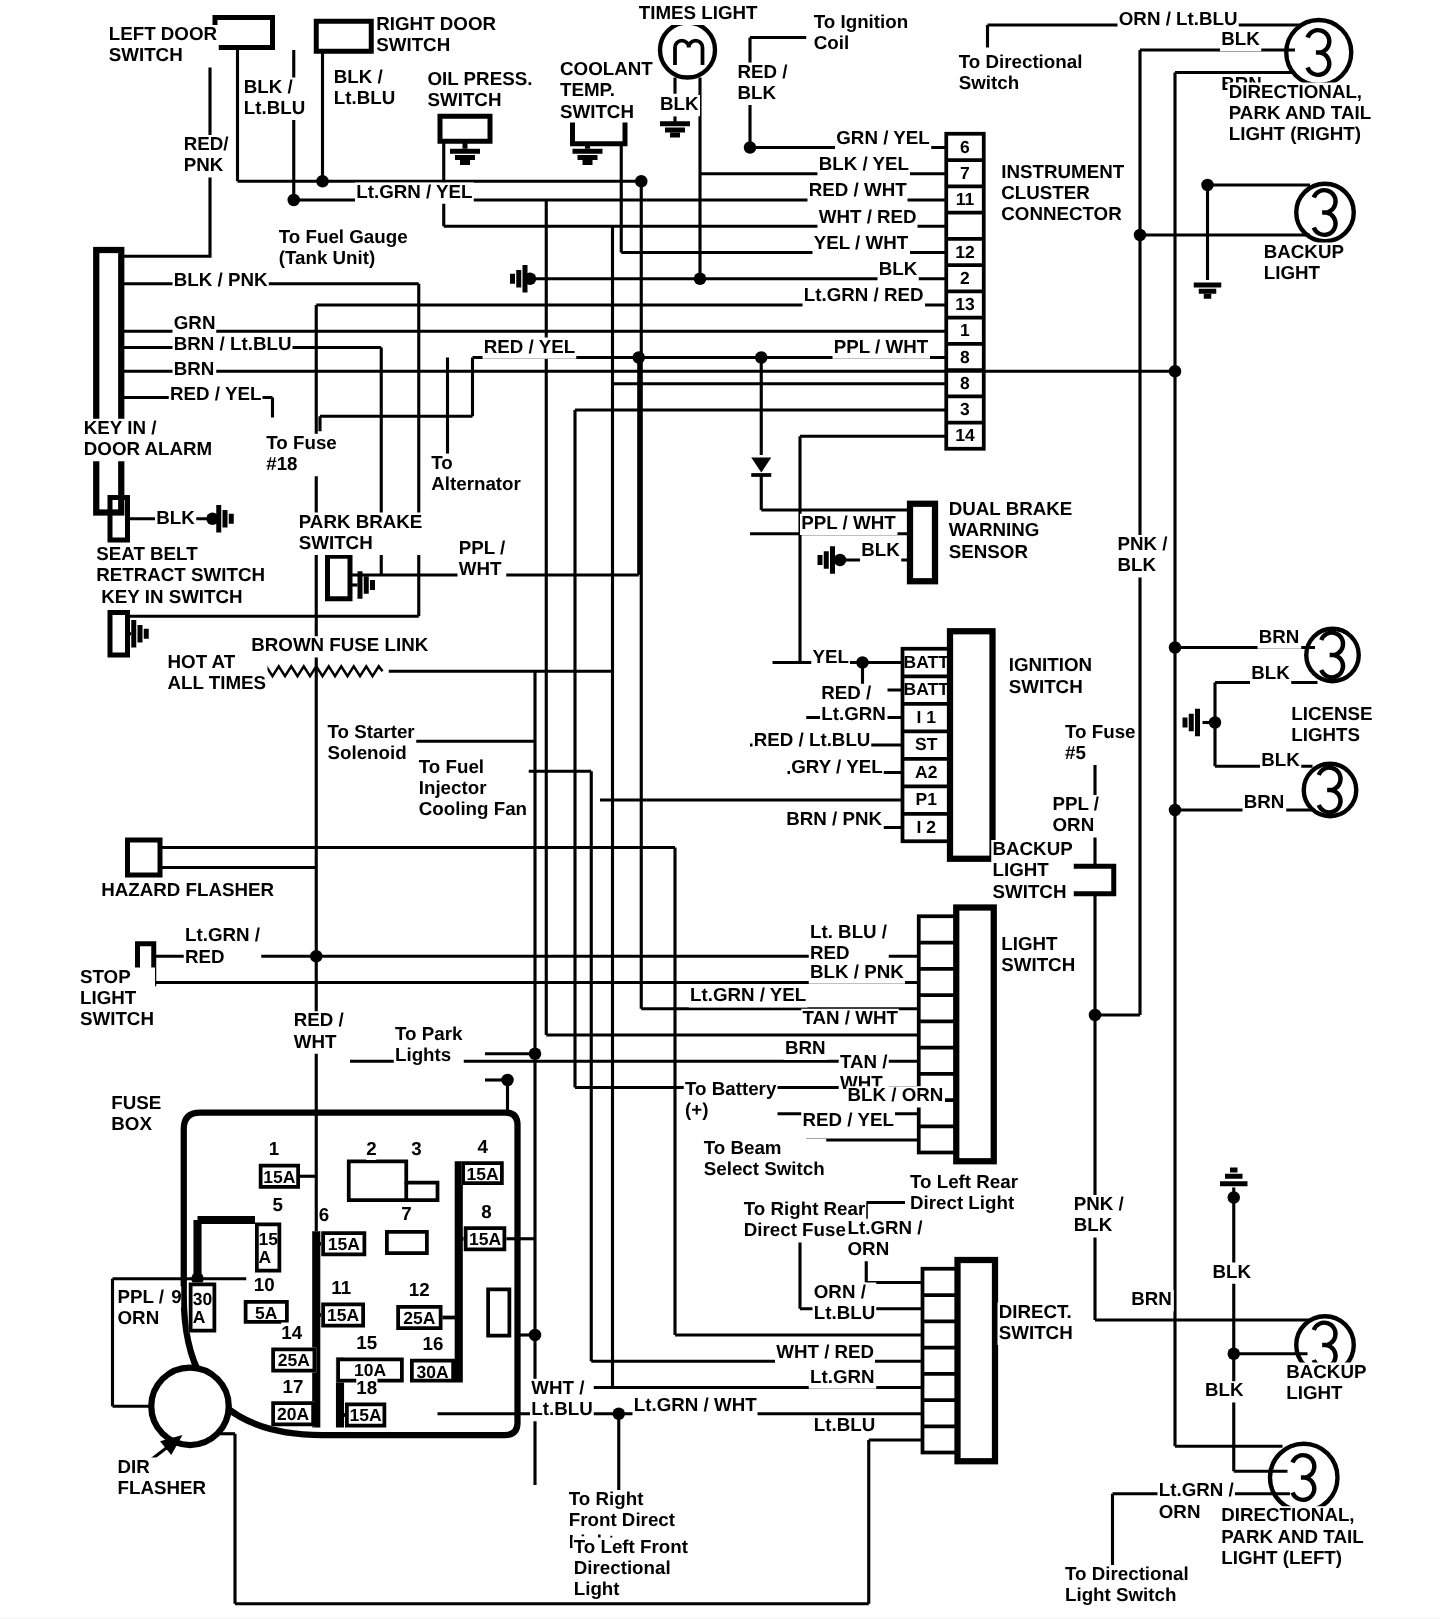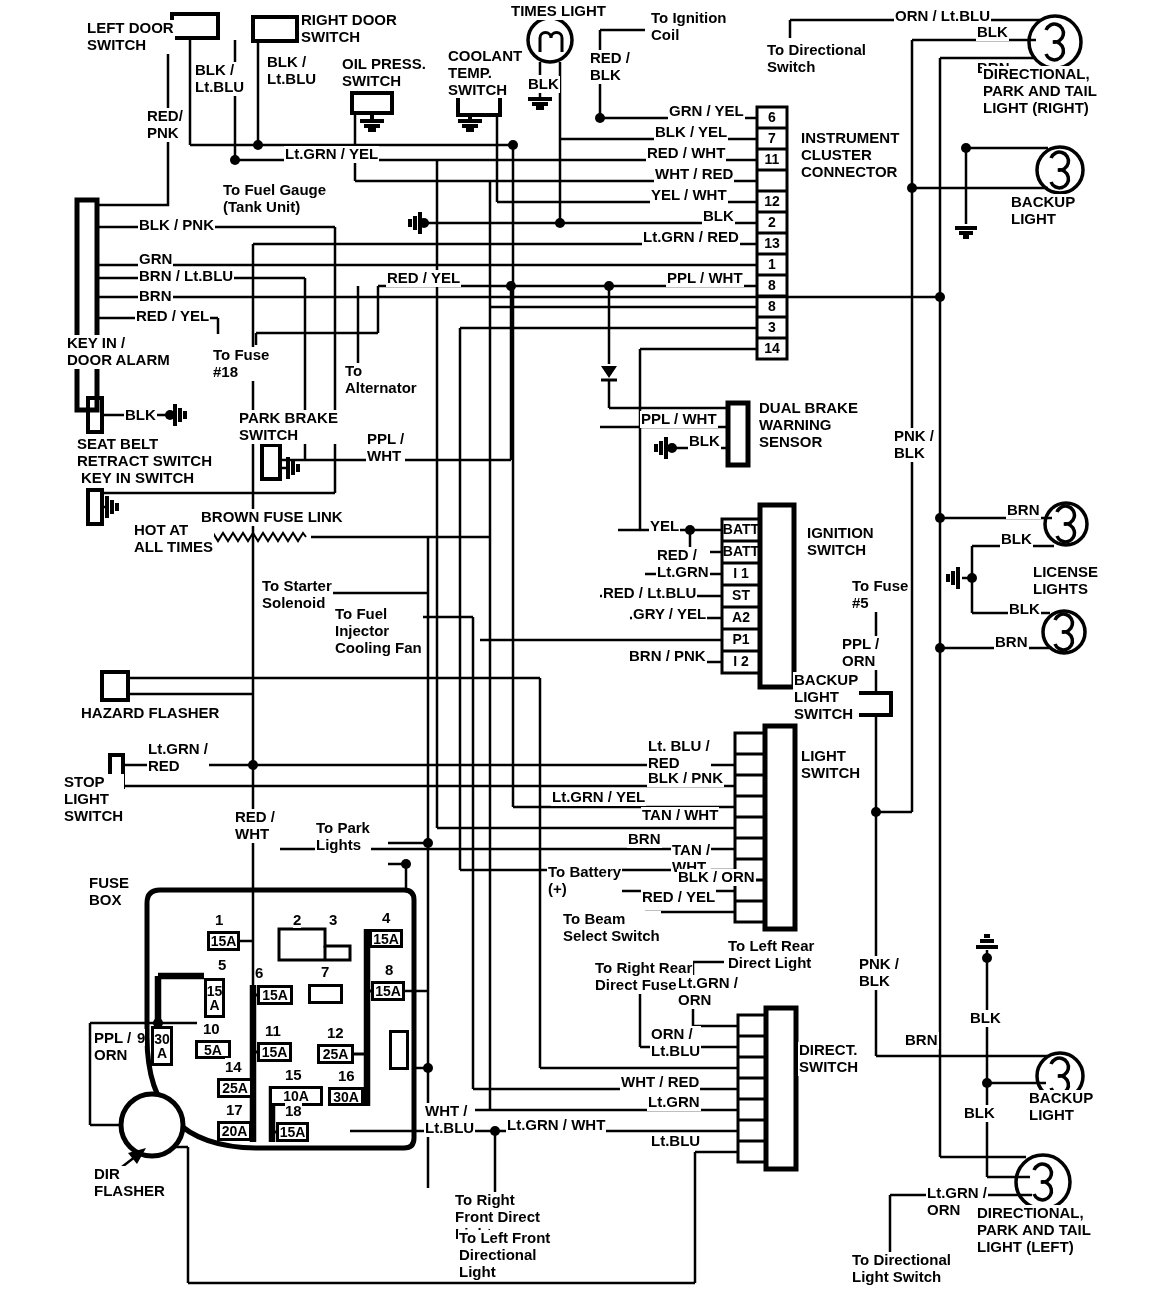--- a/index.html
+++ b/index.html
@@ -3,21 +3,21 @@
 <meta charset="utf-8">
 <style>
   html,body{margin:0;padding:0;background:#e8e8e8;}
   #stage{position:relative;width:1152px;height:1295px;background:#ffffff;overflow:hidden;
          font-family:"Liberation Sans","DejaVu Sans",sans-serif;}
   #wiring{position:absolute;left:0;top:0;}
   .lbl{position:absolute;font-weight:bold;font-size:15px;line-height:1.12;color:#000;
        white-space:pre-line;background:#fff;padding:0 1px;}
   .pin{position:absolute;font-weight:bold;font-size:14px;color:#000;text-align:center;line-height:1.05;}
   .fuse{position:absolute;border:3px solid #000;background:#fff;display:flex;align-items:center;
-        justify-content:center;font-weight:bold;font-size:14px;color:#000;text-align:center;
+        justify-content:center;font-weight:bold;font-size:14px;color:#000;
         line-height:1.0;white-space:pre-line;box-sizing:border-box;}
   .fno{position:absolute;font-weight:bold;font-size:15px;color:#000;background:#fff;}
 </style>
 </head>
 <body>
 
 <div id="stage">
 
 <svg id="wiring" width="1152" height="1295" viewBox="0 0 1152 1295" xmlns="http://www.w3.org/2000/svg">
 

